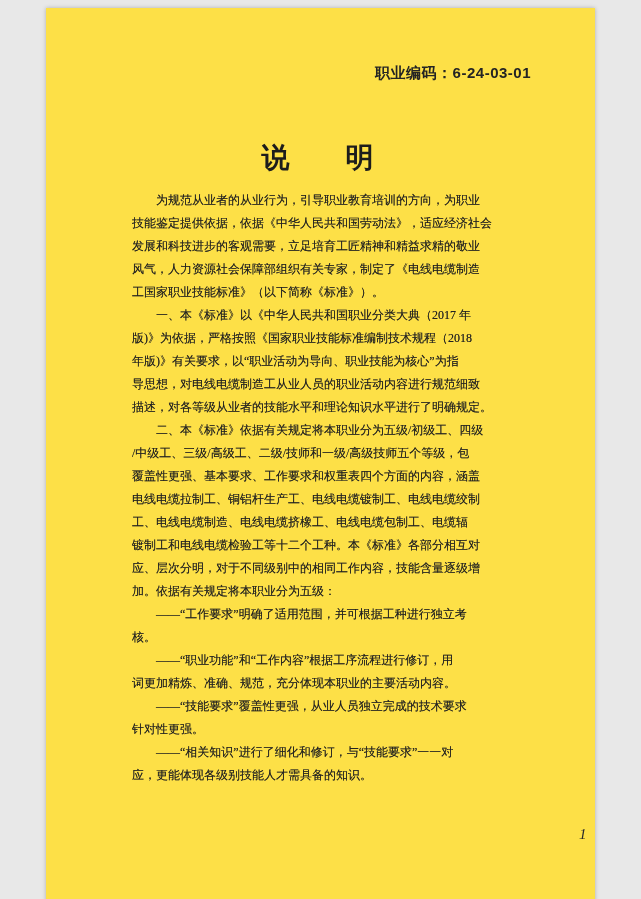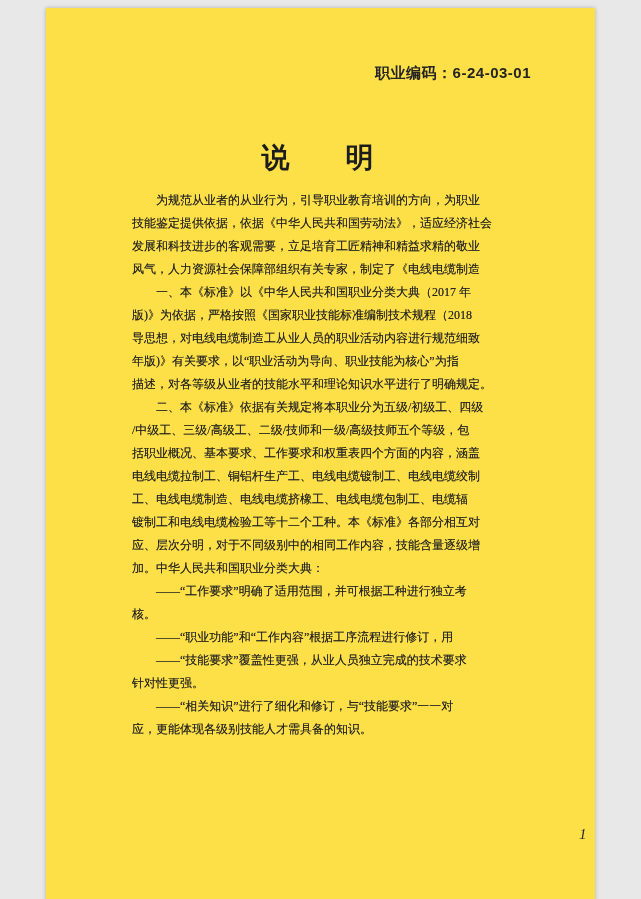--- a/index.html
+++ b/index.html
@@ -58,44 +58,46 @@
   <div class="occ-code">职业编码：6-24-03-01</div>
 
   <h1 class="doc-title">说　　明</h1>
 
   <div class="body-text" id="body-text">
       <div class="para">
         <div class="line">　　为规范从业者的从业行为，引导职业教育培训的方向，为职业</div>
         <div class="line">技能鉴定提供依据，依据《中华人民共和国劳动法》，适应经济社会</div>
         <div class="line">发展和科技进步的客观需要，立足培育工匠精神和精益求精的敬业</div>
         <div class="line">风气，人力资源社会保障部组织有关专家，制定了《电线电缆制造</div>
+        <div class="line">工国家职业技能标准》（以下简称《标准》）。</div>
       </div>
       <div class="para">
         <div class="line">　　一、本《标准》以《中华人民共和国职业分类大典（2017 年</div>
         <div class="line">版)》为依据，严格按照《国家职业技能标准编制技术规程（2018</div>
+        <div class="line">年版)》有关要求，以“职业活动为导向、职业技能为核心”为指</div>
         <div class="line">导思想，对电线电缆制造工从业人员的职业活动内容进行规范细致</div>
-        <div class="line">年版)》有关要求，以“职业活动为导向、职业技能为核心”为指</div>
         <div class="line">描述，对各等级从业者的技能水平和理论知识水平进行了明确规定。</div>
       </div>
       <div class="para">
         <div class="line">　　二、本《标准》依据有关规定将本职业分为五级/初级工、四级</div>
         <div class="line">/中级工、三级/高级工、二级/技师和一级/高级技师五个等级，包</div>
-        <div class="line">括职业概况、基本要求、工作要求和权重表四个方面的内容，涵盖</div>
+        <div class="line">覆盖性更强、基本要求、工作要求和权重表四个方面的内容，涵盖</div>
         <div class="line">电线电缆拉制工、铜铝杆生产工、电线电缆镀制工、电线电缆绞制</div>
         <div class="line">工、电线电缆制造、电线电缆挤橡工、电线电缆包制工、电缆辐</div>
         <div class="line">镀制工和电线电缆检验工等十二个工种。本《标准》各部分相互对</div>
         <div class="line">应、层次分明，对于不同级别中的相同工作内容，技能含量逐级增</div>
-        <div class="line">加。中华人民共和国职业分类大典：</div>
+        <div class="line">加。依据有关规定将本职业分为五级：</div>
       </div>
       <div class="para">
         <div class="line">　　——“工作要求”明确了适用范围，并可根据工种进行独立考</div>
         <div class="line">核。</div>
       </div>
       <div class="para">
         <div class="line">　　——“职业功能”和“工作内容”根据工序流程进行修订，用</div>
+        <div class="line">词更加精炼、准确、规范，充分体现本职业的主要活动内容。</div>
       </div>
       <div class="para">
         <div class="line">　　——“技能要求”覆盖性更强，从业人员独立完成的技术要求</div>
         <div class="line">针对性更强。</div>
       </div>
       <div class="para">
         <div class="line">　　——“相关知识”进行了细化和修订，与“技能要求”一一对</div>
         <div class="line">应，更能体现各级别技能人才需具备的知识。</div>
       </div>
     </div>

